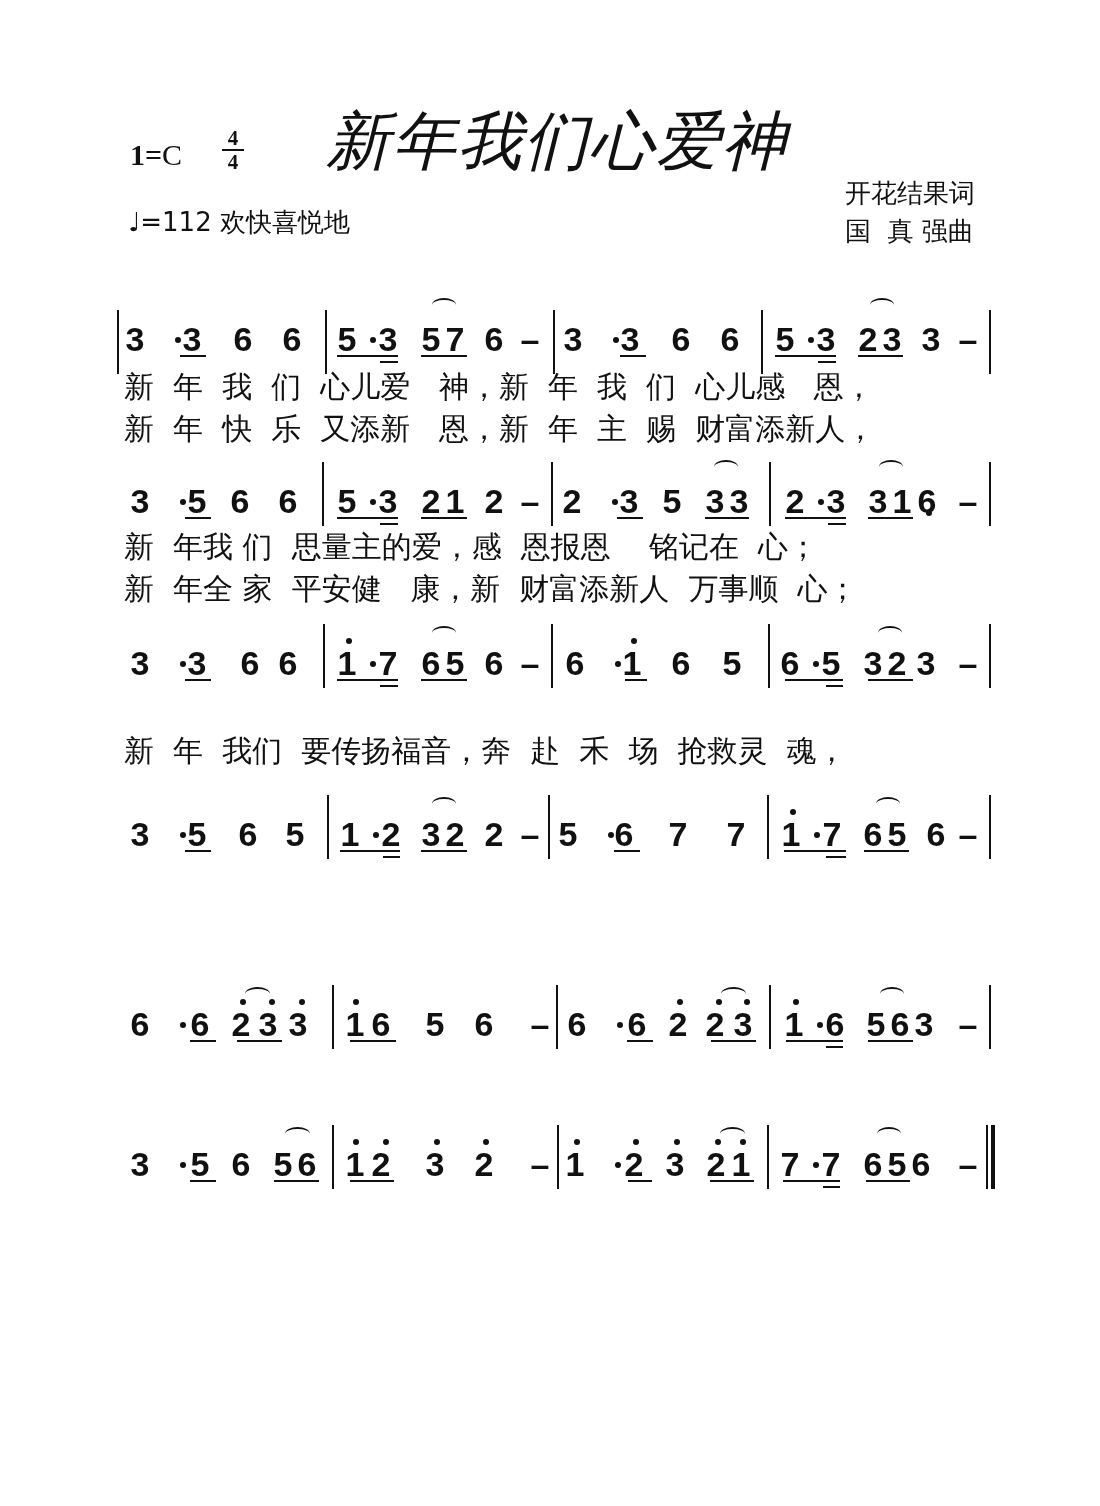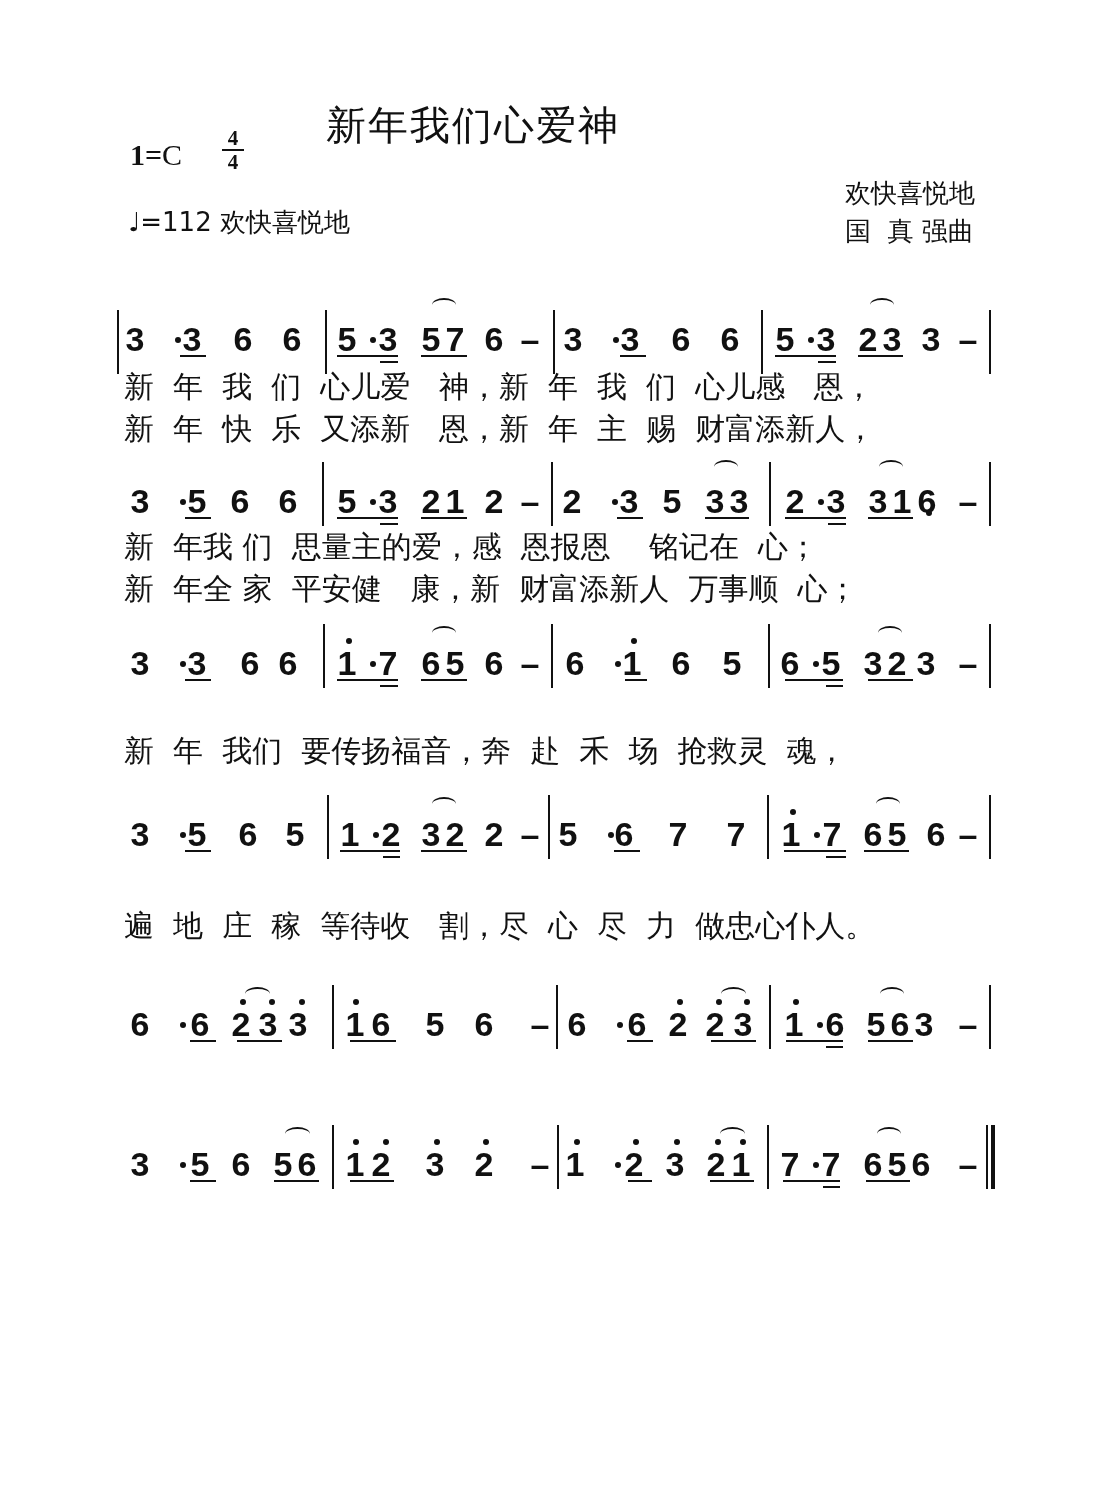--- a/index.html
+++ b/index.html
@@ -2,21 +2,21 @@
 <html><head>
 <meta charset="utf-8">
 <style>
   html, body { margin: 0; padding: 0; background: #ffffff; }
   body { width: 1100px; height: 1506px; position: relative; overflow: hidden; color: #111; font-family: "DejaVu Sans", sans-serif; }
   .abs { position: absolute; }
   .key { left: 130px; top: 138px; font-family: "Liberation Serif", serif; font-size: 30px; font-weight: bold; }
   .key .c { font-weight: normal; }
   .timesig { left: 222px; top: 128px; width: 22px; text-align: center; font-family: "Liberation Serif", serif; font-weight: bold; font-size: 21px; line-height: 20px; }
   .timesig .line { border-top: 2px solid #111; margin: 1px 0; }
-  .title { left: 326px; top: 98px; font-size: 40px; letter-spacing: 2px; font-family: "DejaVu Sans", sans-serif; }
+  .title { left: 326px; top: 98px; font-size: 64px; letter-spacing: 2px; font-family: "DejaVu Sans", sans-serif; font-style: italic; }
   .tempo { left: 128px; top: 205px; font-size: 26px; }
   .credit { left: 845px; font-size: 26px; }
   .system { position: absolute; left: 0; width: 1100px; }
   .bar { position: absolute; width: 2px; background: #111; }
   .note { position: absolute; font-family: "Liberation Sans", sans-serif; font-weight: bold; font-size: 34px; width: 30px; text-align: center; line-height: 34px; }
   .dot-hi { position: absolute; width: 6px; height: 6px; border-radius: 50%; background: #111; }
   .dot-lo { position: absolute; width: 6px; height: 6px; border-radius: 50%; background: #111; }
   .uline { position: absolute; height: 2px; background: #111; }
   .slur { position: absolute; height: 12px; border-top: 2px solid #111; border-radius: 50% 50% 0 0; }
   .lyric { position: absolute; font-size: 30px; line-height: 34px; white-space: pre; }
@@ -25,21 +25,21 @@
 <body>
 
 <div class="abs key"><span>1=</span><span class="c">C</span></div>
 <div class="abs timesig">
   <div>4</div>
   <div class="line"></div>
   <div>4</div>
 </div>
 <div class="abs title">新年我们心爱神</div>
 <div class="abs tempo">♩=112 欢快喜悦地</div>
-<div class="abs credit" style="top:176px">欢快喜悦地</div>
+<div class="abs credit" style="top:176px">开花结果词</div>
 <div class="abs credit" style="top:214px; white-space:pre">国  真 强曲</div>
 
 <div id="score">
     <div class="system" style="top: 300px; height: 160px;">
       <div class="bar" style="left: 117px; top: 10px; height: 64px;"></div>
       <div class="bar" style="left: 325px; top: 10px; height: 64px;"></div>
       <div class="bar" style="left: 553px; top: 10px; height: 64px;"></div>
       <div class="bar" style="left: 761px; top: 10px; height: 64px;"></div>
       <div class="bar" style="left: 989px; top: 10px; height: 64px;"></div>
       <div class="note" style="left: 120px; top: 22px;">3</div>
@@ -200,21 +200,20 @@
       <div class="uline" style="left: 340px; top: 55px; width: 60px;"></div>
       <div class="uline" style="left: 383px; top: 61px; width: 17px;"></div>
       <div class="uline" style="left: 421px; top: 55px; width: 46px;"></div>
       <div class="uline" style="left: 614px; top: 55px; width: 26px;"></div>
       <div class="uline" style="left: 784px; top: 55px; width: 62px;"></div>
       <div class="uline" style="left: 826px; top: 61px; width: 20px;"></div>
       <div class="uline" style="left: 864px; top: 55px; width: 45px;"></div>
       <div class="dot-hi" style="left: 790px; top: 14px;"></div>
       <div class="slur" style="left: 432px; top: 2px; width: 24px;"></div>
       <div class="slur" style="left: 876px; top: 2px; width: 24px;"></div>
-      <div class="lyric" style="left: 124px; top: 114px;">遍  地  庄  稼  等待收   割，尽  心  尽  力  做忠心仆人。</div>
     </div>
     <div class="system" style="top: 985px; height: 160px;">
       <div class="bar" style="left: 332px; top: 0px; height: 64px;"></div>
       <div class="bar" style="left: 556px; top: 0px; height: 64px;"></div>
       <div class="bar" style="left: 769px; top: 0px; height: 64px;"></div>
       <div class="bar" style="left: 989px; top: 0px; height: 64px;"></div>
       <div class="note" style="left: 125px; top: 22px;">6</div>
       <div class="dot-hi" style="left: 180px; top: 37px; width: 6px; height: 6px;"></div>
       <div class="note" style="left: 185px; top: 22px;">6</div>
       <div class="note" style="left: 226px; top: 22px;">2</div>

